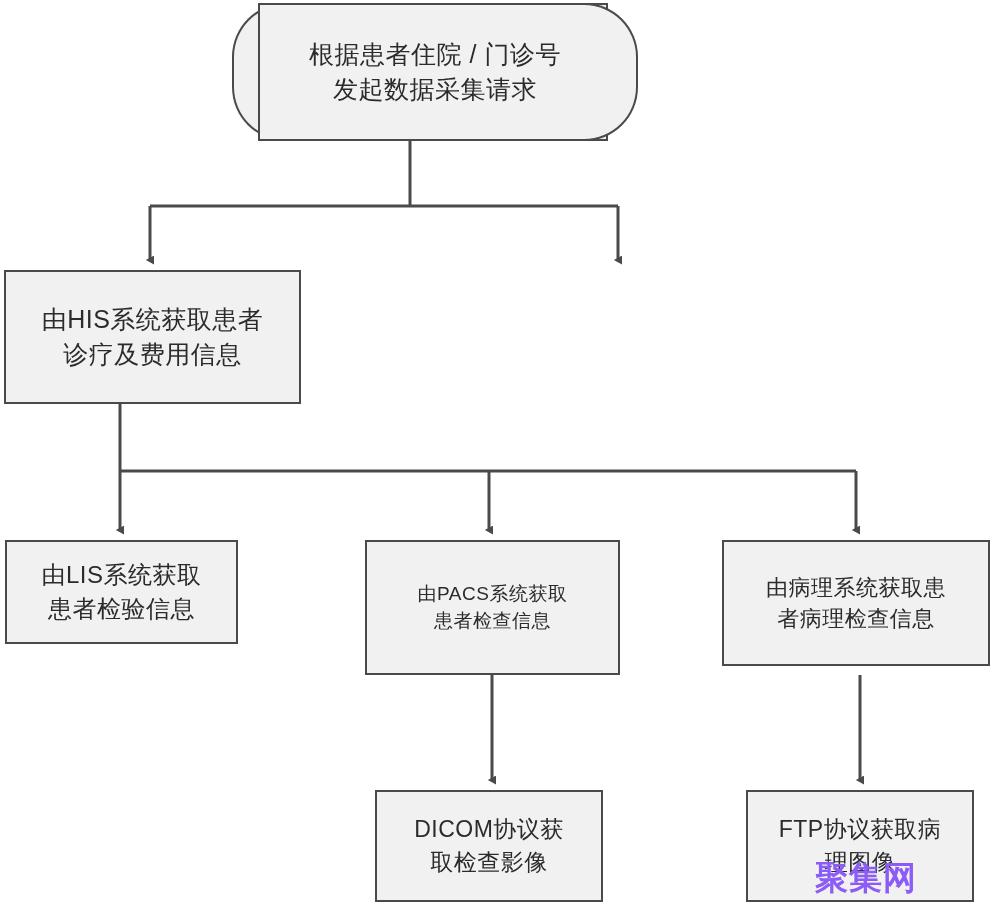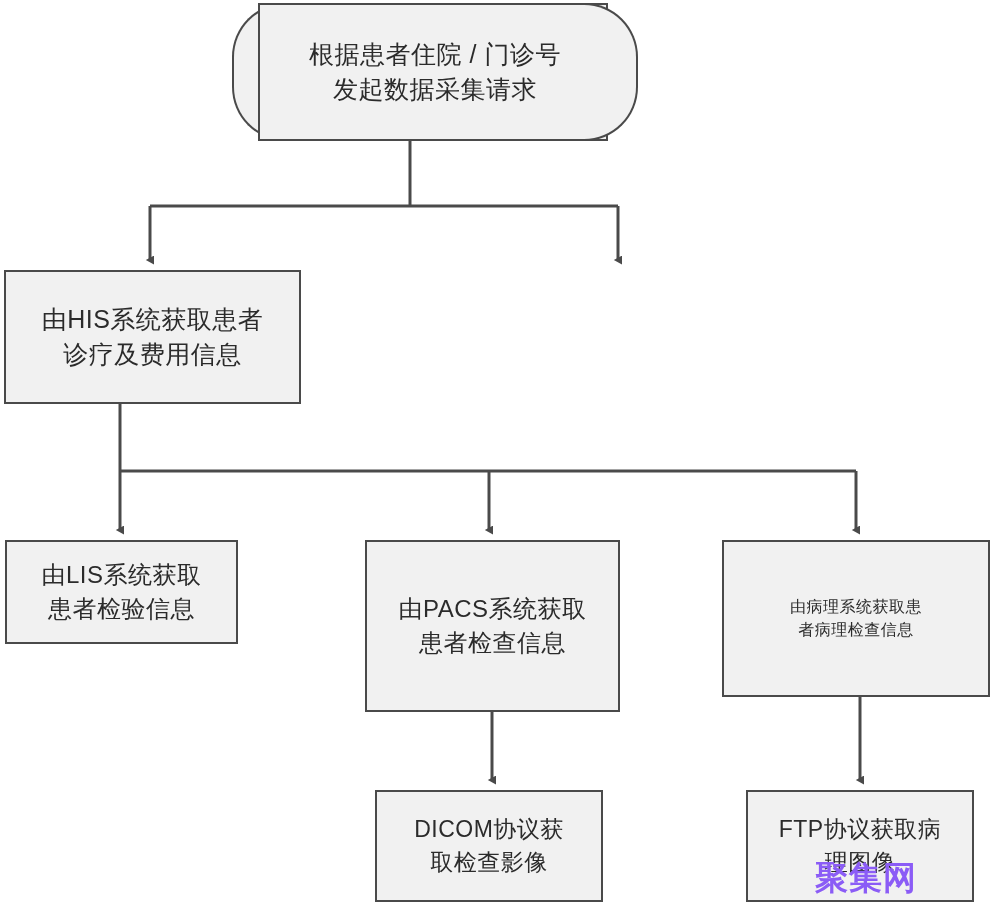--- a/index.html
+++ b/index.html
@@ -120,29 +120,29 @@
     left: 5px;
     top: 540px;
     width: 233px;
     height: 104px;
     font-size: 24px;
   }
   #node-pacs {
     left: 365px;
     top: 540px;
     width: 255px;
-    height: 172px;
-    font-size: 24px;
+    height: 135px;
+    font-size: 19px;
   }
   #node-pathology {
     left: 722px;
     top: 540px;
     width: 268px;
-    height: 157px;
-    font-size: 16px;
+    height: 126px;
+    font-size: 22px;
   }
 
   
   #node-dicom {
     left: 375px;
     top: 790px;
     width: 228px;
     height: 112px;
     font-size: 23px;
   }

